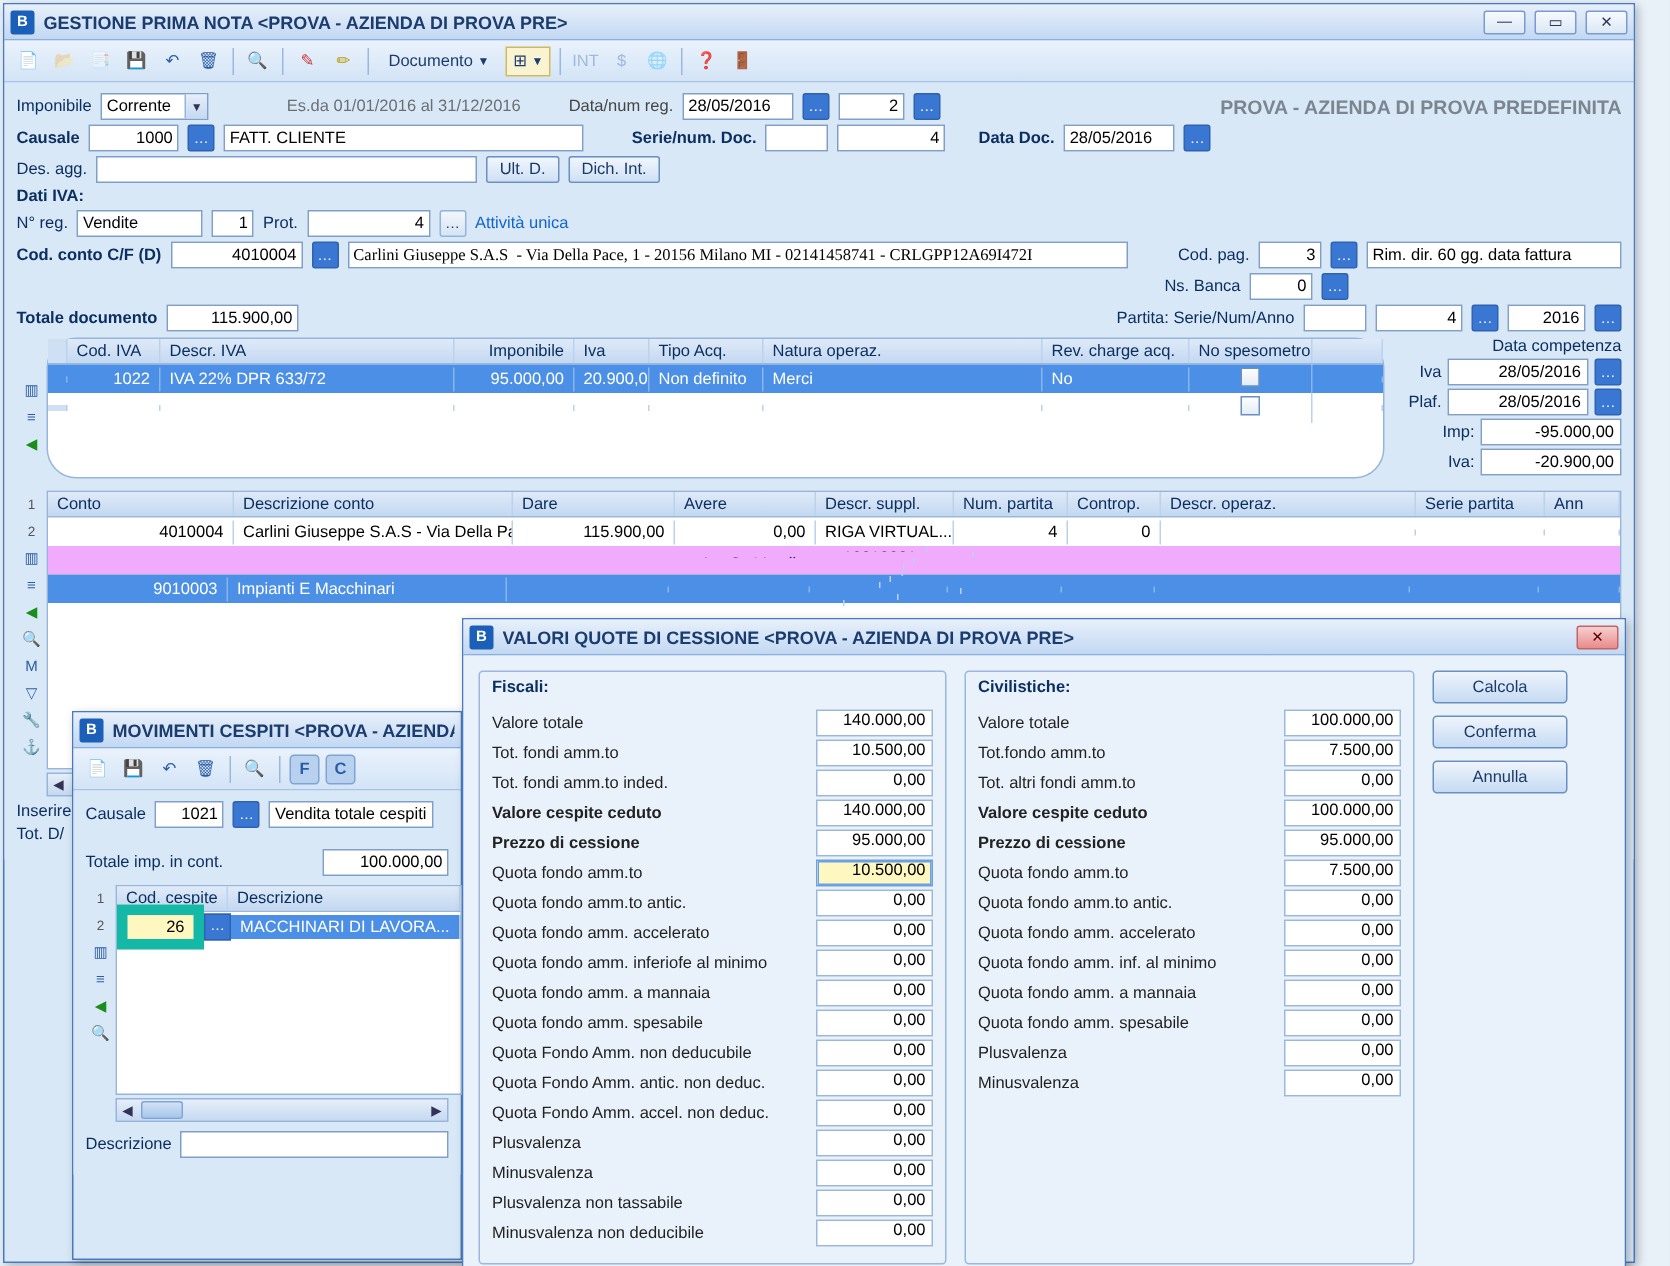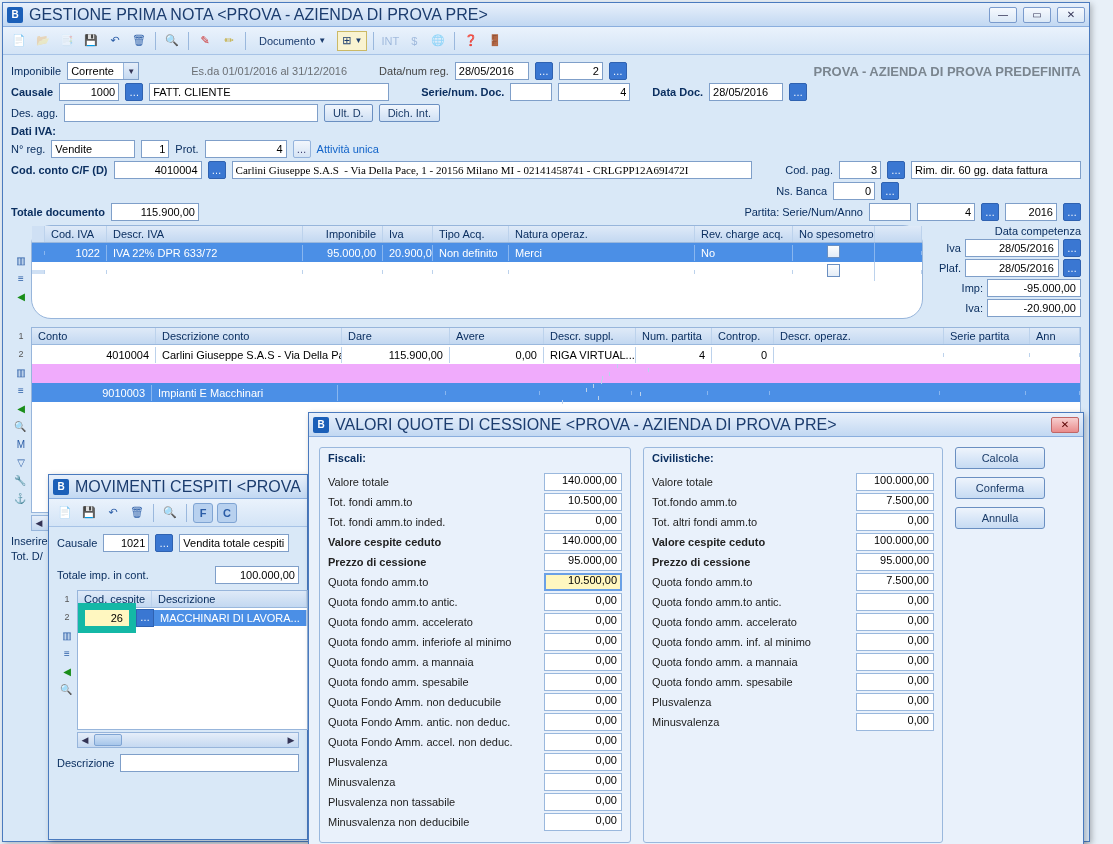--- a/index.html
+++ b/index.html
@@ -1,21 +1,21 @@
 <!DOCTYPE html>
 <html><head>
 <meta charset="utf-8">
 <style>
 * { box-sizing: border-box; font-family: "Segoe UI", Tahoma, sans-serif; font-size: 11px; }
 body { margin:0; background:#e8f0f8; width:1113px; height:844px; position:relative; overflow:hidden; }
 
 .window { position:absolute; border:1px solid #4a7abe; box-shadow:2px 2px 6px rgba(0,0,0,.25); background:#d9e8f7; }
 .titlebar { background:linear-gradient(#e8f0fb,#c2d8f2); height:24px; display:flex; align-items:center; padding:0 4px; border-bottom:1px solid #8aaede; }
 .titlebar .app-icon { width:16px; height:16px; background:#1b5fb8; color:#fff; display:flex; align-items:center; justify-content:center; font-weight:bold; margin-right:6px; border-radius:2px; font-size:10px;}
-.titlebar .title { flex:1; color:#1b3c6e; font-weight:normal; font-size:16px; white-space:nowrap; overflow:hidden; }
+.titlebar .title { flex:1; color:#1b3c6e; font-weight:bold; font-size:12px; white-space:nowrap; overflow:hidden; }
 .titlebar .win-btns { display:flex; gap:6px; }
 .titlebar .win-btn { width:28px; height:16px; border:1px solid #7a9bcd; background:linear-gradient(#f6f9fe,#dbe8f6); display:flex;align-items:center;justify-content:center; font-size:10px; color:#335; cursor:pointer; border-radius:2px;}
 .titlebar .win-btn.close { background:linear-gradient(#f7cfcf,#e98b8b); color:#5a0000; border-color:#c06666;}
 
 .toolbar { height:28px; background:linear-gradient(#eaf2fc,#d3e4f6); display:flex; align-items:center; gap:4px; padding:0 6px; border-bottom:1px solid #a7c3e6;}
 .tb-btn { width:20px; height:20px; display:flex; align-items:center; justify-content:center; cursor:pointer; border-radius:3px; color:#2a5ca6;}
 .tb-btn.disabled { opacity:.35; cursor:default;}
 .tb-sep { width:1px; height:18px; background:#9ab8dd; margin:0 2px;}
 .tb-drop { display:flex; align-items:center; gap:3px; padding:0 6px; height:20px; border:1px solid transparent; cursor:pointer; color:#1b3c6e;}
 

